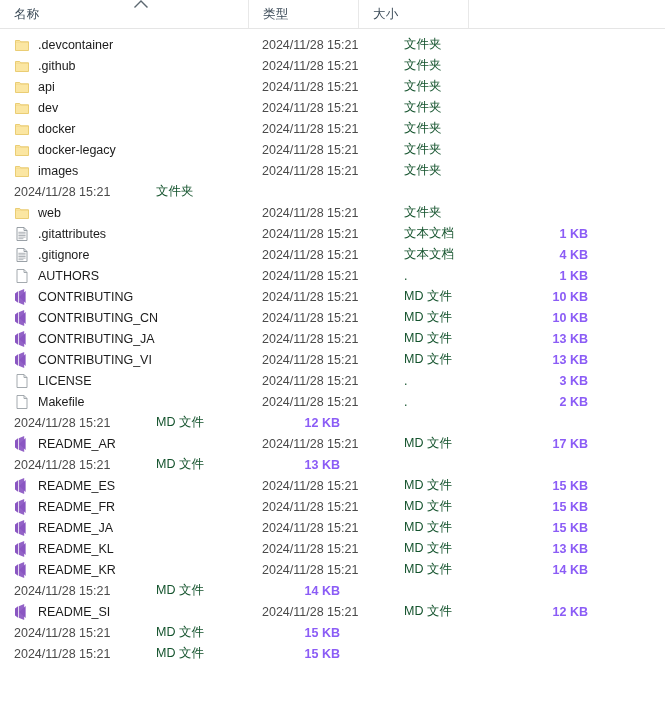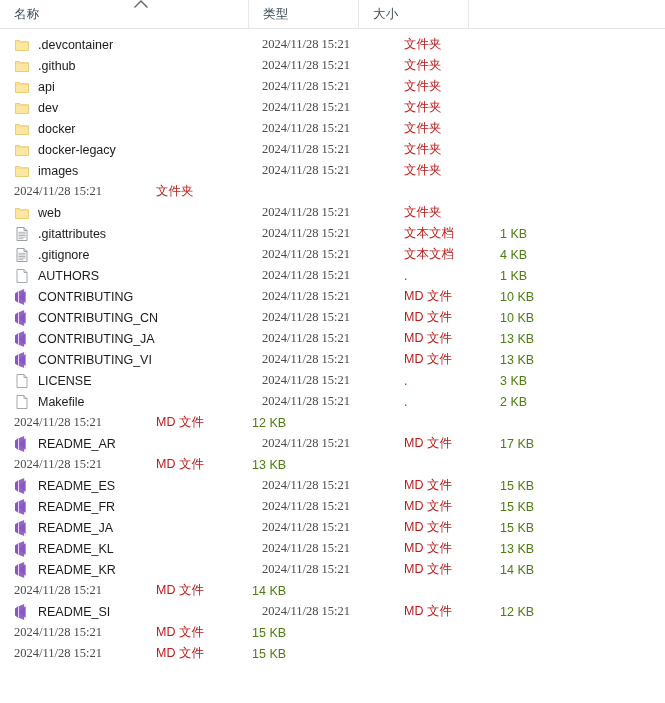--- a/index.html
+++ b/index.html
@@ -69,32 +69,32 @@
     width:248px;
     display:flex;
     align-items:center;
     padding-left:14px;
     color:#1b1b1b;
   }
   .cell-date{
     width:142px;
     padding-left:14px;
     color:#4a4a4a;
-    font-family:Liberation Serif, serif;
   }
   .cell-type{
     width:110px;
     padding-left:14px;
-    color:#b91c1c;
+    color:#14532d;
   }
   .cell-size{
     width:110px;
     padding-right:22px;
-    text-align:left;
-    color:#4d7c0f;
+    text-align:right;
+    color:#8b5cf6;
+    font-weight:bold;
   }
   .fname{padding-left:8px;}
 
   
   .icon{
     width:16px;height:16px;
     flex:0 0 16px;
     position:relative;
     display:block;
   }

